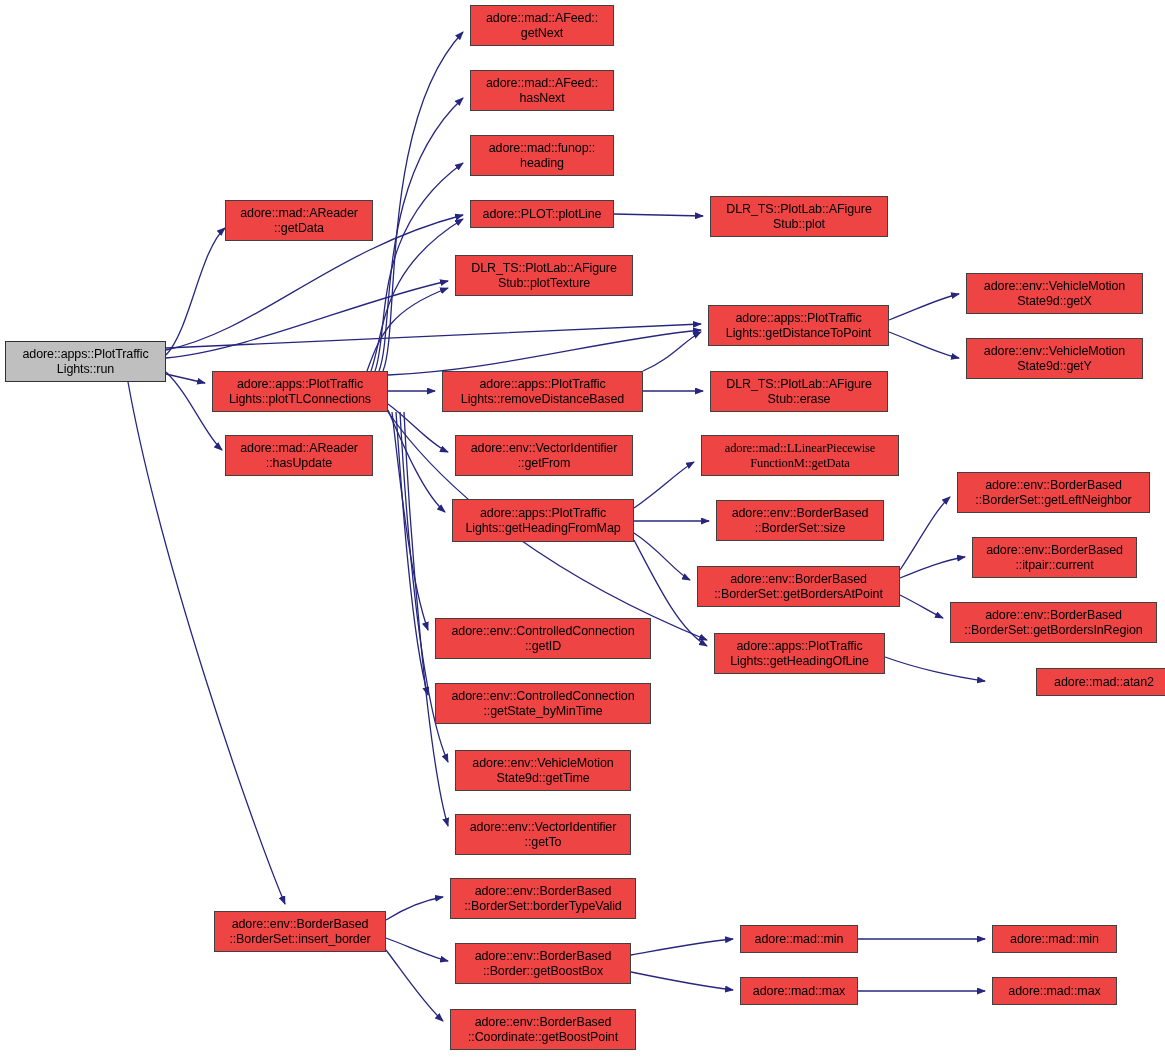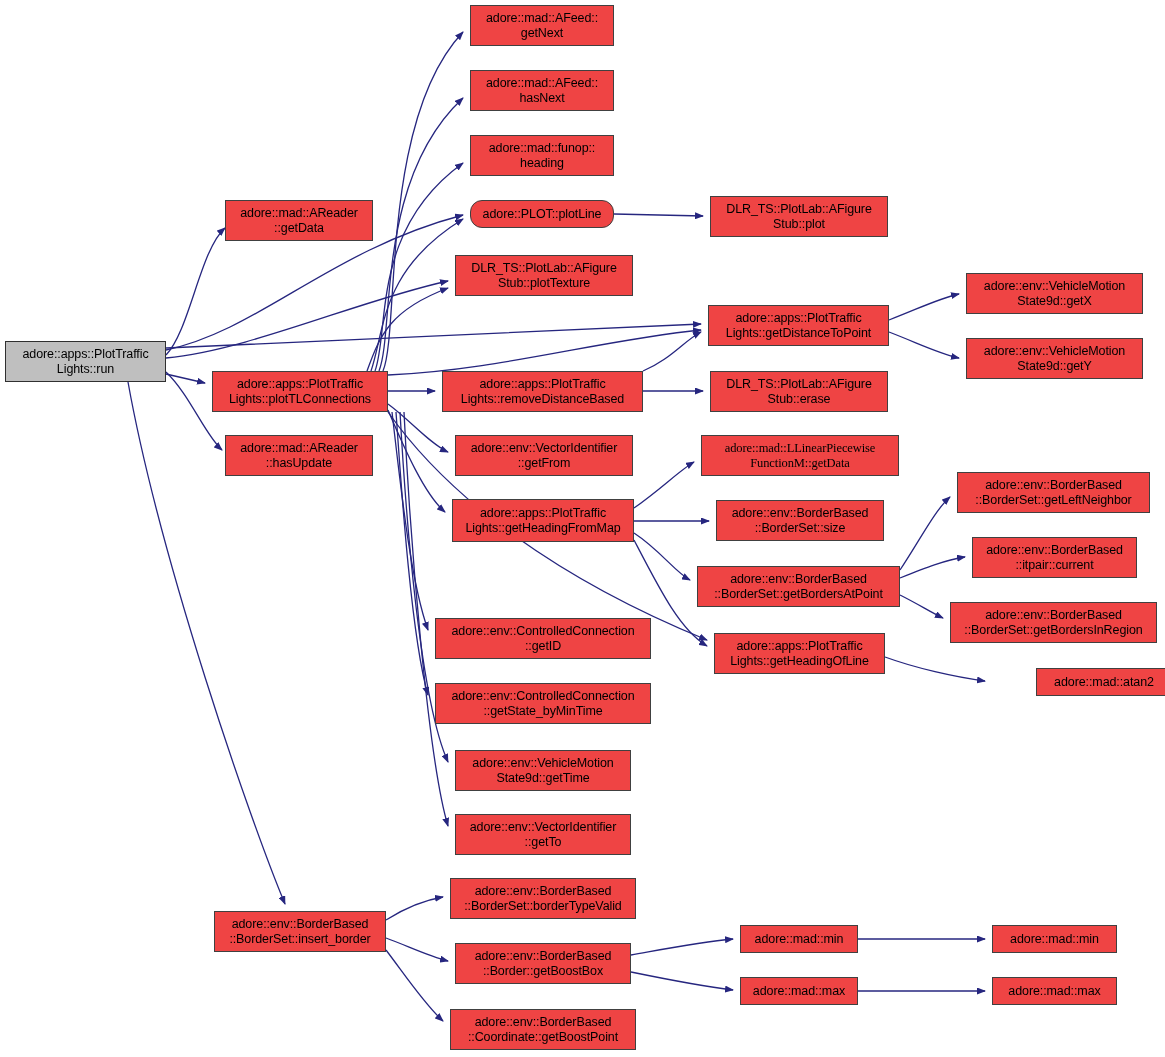--- a/index.html
+++ b/index.html
@@ -110,21 +110,21 @@
       <div class="node" style="left: 212px; top: 371px; width: 176px; height: 41px;"><span class="lbl">adore::apps::PlotTraffic
 Lights::plotTLConnections</span></div>
       <div class="node" style="left: 225px; top: 435px; width: 148px; height: 41px;"><span class="lbl">adore::mad::AReader
 ::hasUpdate</span></div>
       <div class="node" style="left: 470px; top: 5px; width: 144px; height: 41px;"><span class="lbl">adore::mad::AFeed::
 getNext</span></div>
       <div class="node" style="left: 470px; top: 70px; width: 144px; height: 41px;"><span class="lbl">adore::mad::AFeed::
 hasNext</span></div>
       <div class="node" style="left: 470px; top: 135px; width: 144px; height: 41px;"><span class="lbl">adore::mad::funop::
 heading</span></div>
-      <div class="node" style="left: 470px; top: 200px; width: 144px; height: 28px; border-radius: 12px;"><span class="lbl">adore::PLOT::plotLine</span></div>
+      <div class="node" style="left: 470px; top: 200px; width: 144px; height: 28px;"><span class="lbl">adore::PLOT::plotLine</span></div>
       <div class="node" style="left: 455px; top: 255px; width: 178px; height: 41px;"><span class="lbl">DLR_TS::PlotLab::AFigure
 Stub::plotTexture</span></div>
       <div class="node" style="left: 710px; top: 196px; width: 178px; height: 41px;"><span class="lbl">DLR_TS::PlotLab::AFigure
 Stub::plot</span></div>
       <div class="node" style="left: 708px; top: 305px; width: 181px; height: 41px;"><span class="lbl">adore::apps::PlotTraffic
 Lights::getDistanceToPoint</span></div>
       <div class="node" style="left: 442px; top: 371px; width: 201px; height: 41px;"><span class="lbl">adore::apps::PlotTraffic
 Lights::removeDistanceBased</span></div>
       <div class="node" style="left: 710px; top: 371px; width: 178px; height: 41px;"><span class="lbl">DLR_TS::PlotLab::AFigure
 Stub::erase</span></div>

